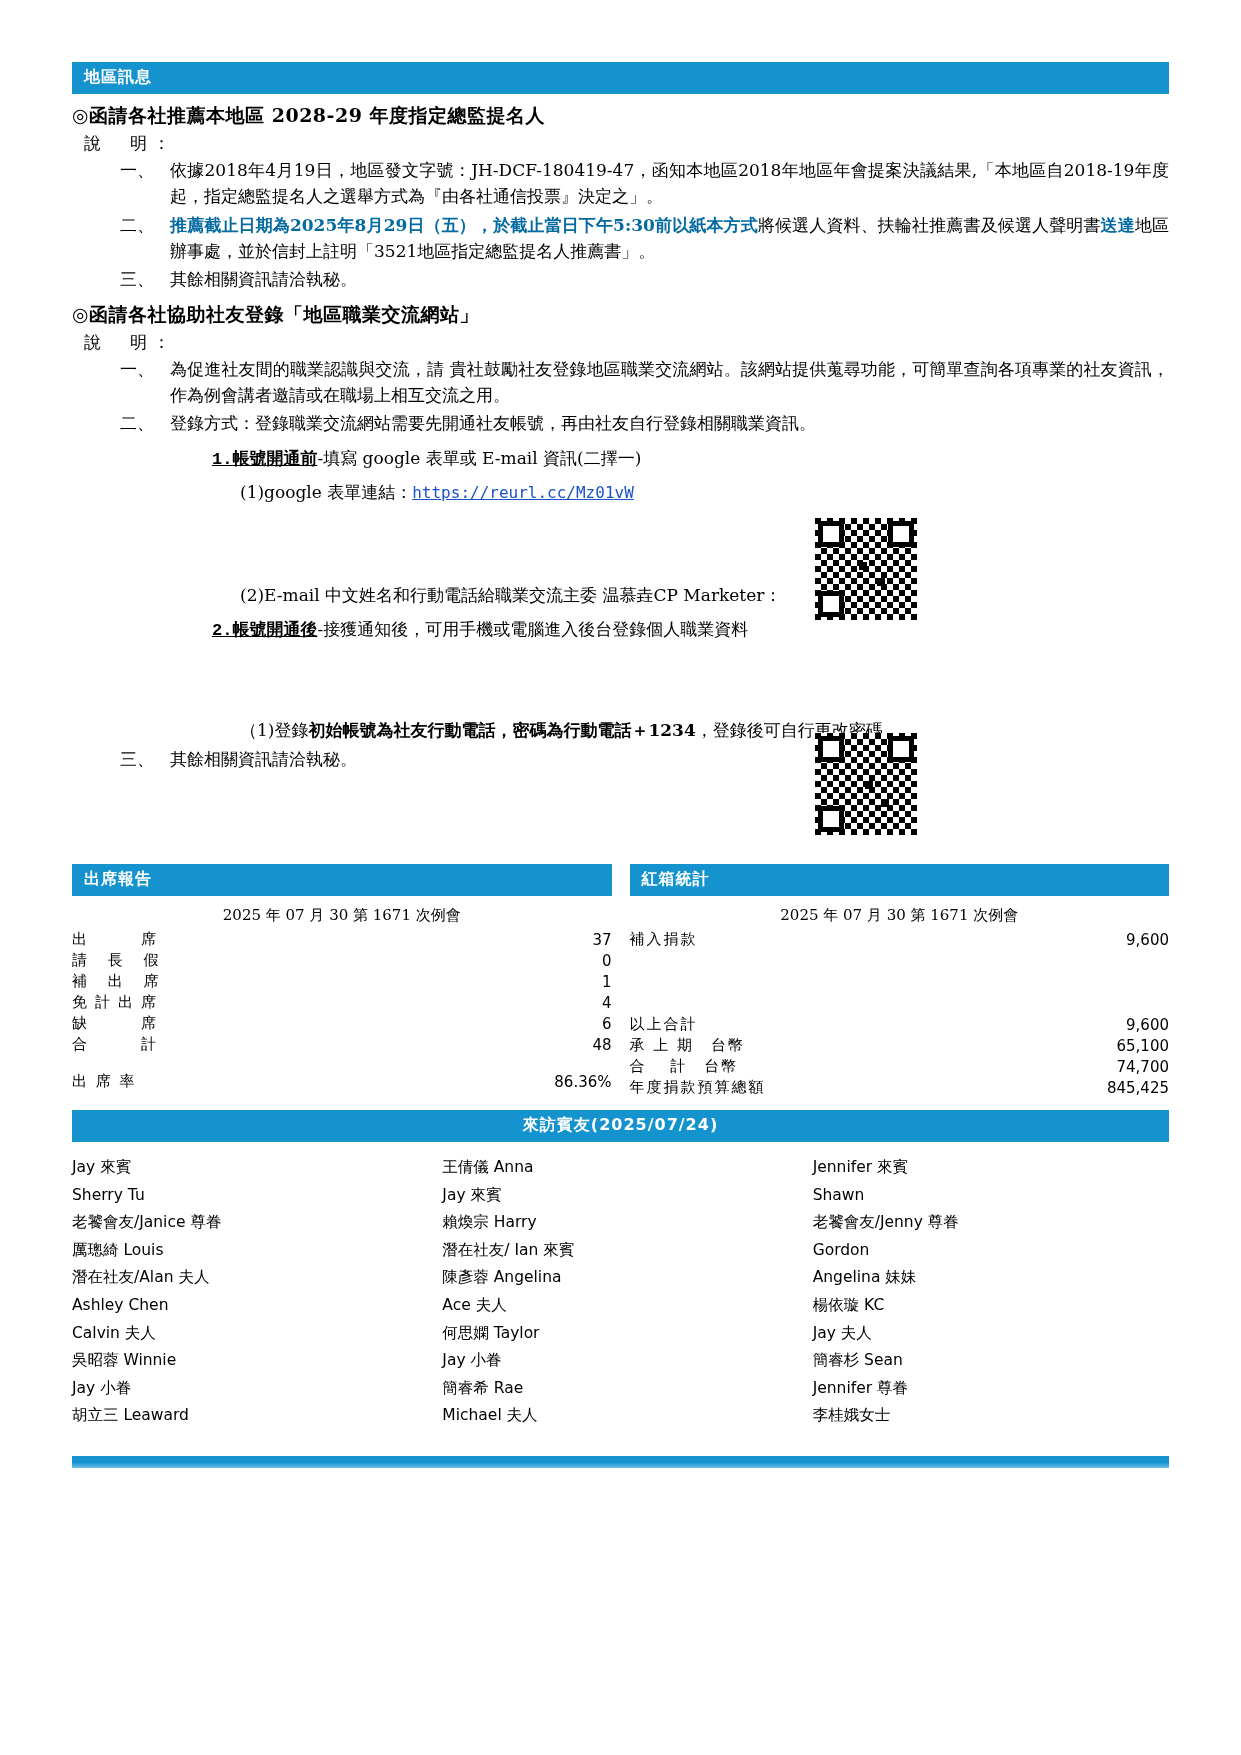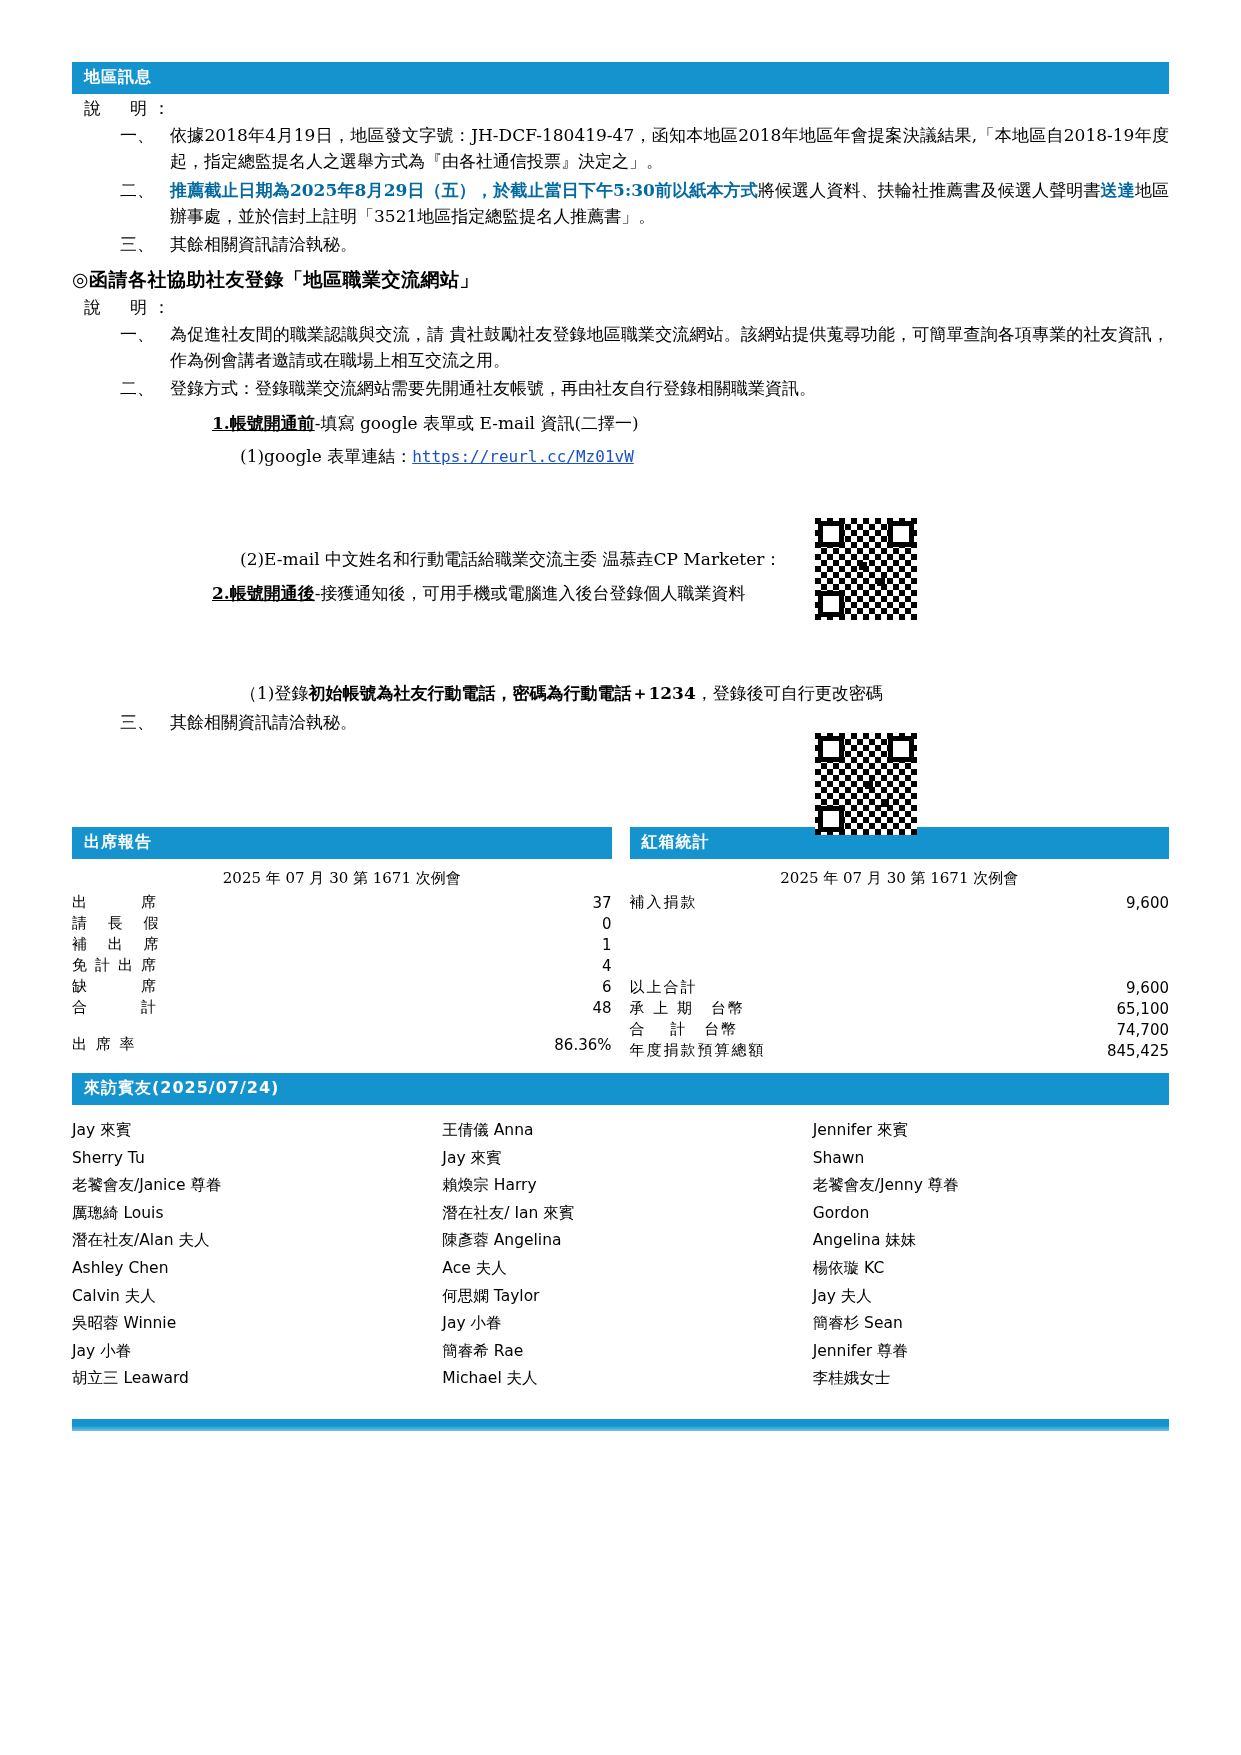--- a/index.html
+++ b/index.html
@@ -63,21 +63,21 @@
     text-align: justify;
   }
   .red-b { color: #0369a1; font-weight: bold; }
   .b { font-weight: bold; }
 
   .sub1 {
     font-size: 17px;
     margin: 8px 0 0 140px;
     line-height: 1.6;
   }
-  .sub1 .uline { text-decoration: underline; font-weight: bold; }
+  .sub1 .uline { text-decoration: underline; font-weight: bold; font-family: Liberation Mono, monospace; }
   .sub2 {
     font-size: 17px;
     margin: 6px 0 0 168px;
     line-height: 1.6;
   }
   .sub2b {
     font-size: 17px;
     margin: 6px 0 0 192px;
     line-height: 1.6;
   }
@@ -138,21 +138,21 @@
   }
   table.stat td {
     padding: 1px 0;
   }
   td.lbl { letter-spacing: 8px; white-space: nowrap; }
   td.lbl2 { letter-spacing: 2px; white-space: nowrap; }
   td.val { text-align: right; font-family: "DejaVu Sans", "Liberation Sans", sans-serif; }
   tr.gap td { height: 14px; }
 
   
-  .guest-bar { margin-top: 12px; }
+  .guest-bar { margin-top: 12px; text-align: center; }
   .guests {
     display: grid;
     grid-template-columns: repeat(3, 1fr);
     column-gap: 14px;
     row-gap: 0px;
     margin-top: 12px;
     font-family: "DejaVu Sans", "Liberation Sans", sans-serif;
     font-size: 15.5px;
     line-height: 1.78;
   }
@@ -165,20 +165,21 @@
     width: 100%;
   }
 </style>
 </head>
 <body>
 
 <div class="page">
 
   <div class="bar bar-main">地區訊息</div>
 
+  <div class="heading">◎函請各社推薦本地區 2028-29 年度指定總監提名人</div>
   <div class="label-note">說　明：</div>
 
   <div class="item">
     <div class="num">一、</div>
     <div class="txt">依據2018年4月19日，地區發文字號：JH-DCF-180419-47，函知本地區2018年地區年會提案決議結果,「本地區自2018-19年度起，指定總監提名人之選舉方式為『由各社通信投票』決定之」。</div>
   </div>
 
   <div class="item">
     <div class="num">二、</div>
     <div class="txt"><span class="red-b">推薦截止日期為2025年8月29日（五），於截止當日下午5:30前以紙本方式</span><span>將候選人資料、扶輪社推薦書及候選人聲明書</span><span class="red-b">送達</span><span>地區辦事處，並於信封上註明「3521地區指定總監提名人推薦書」。</span></div>

